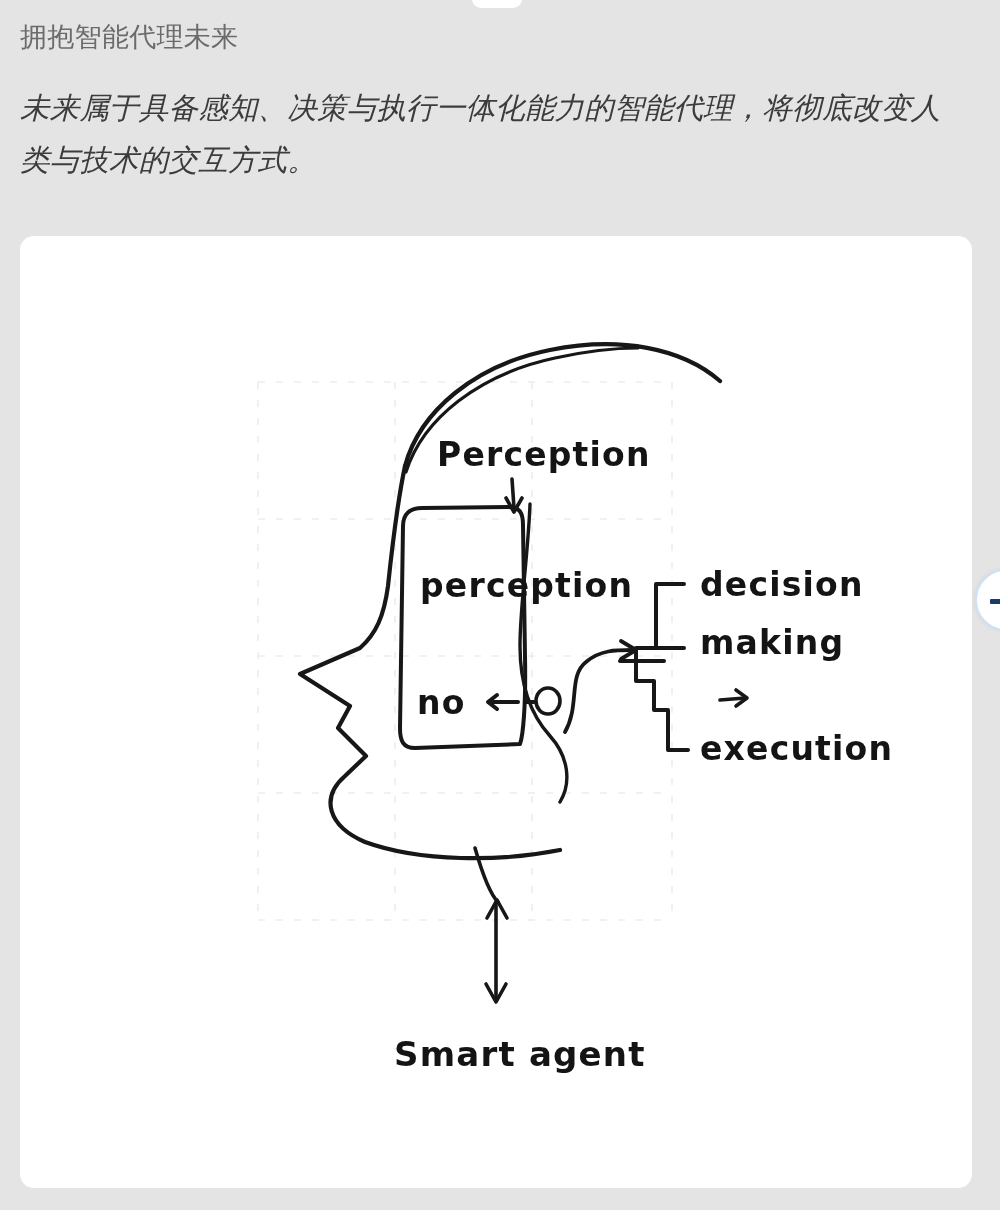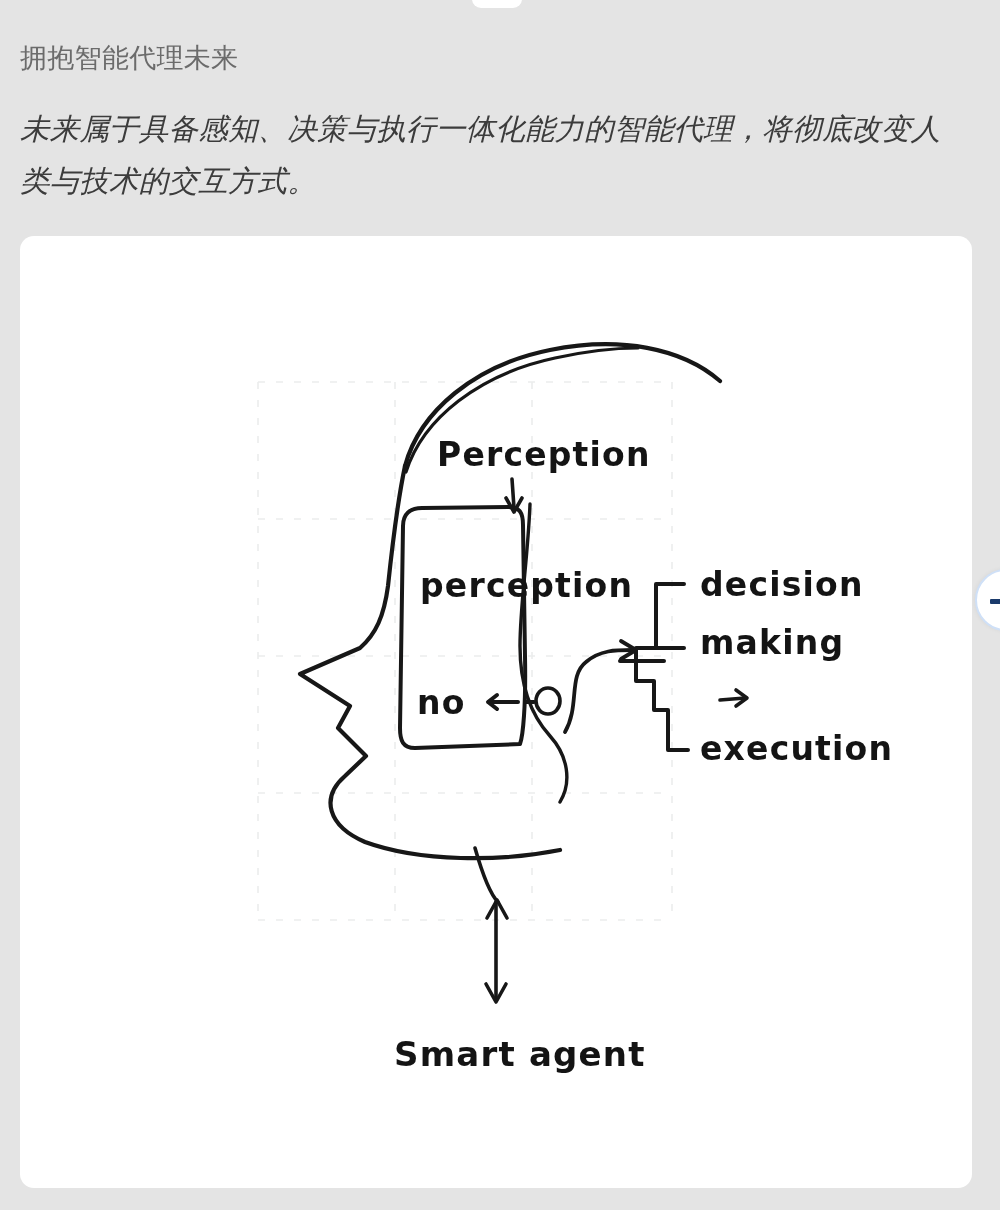--- a/index.html
+++ b/index.html
@@ -24,21 +24,21 @@
     width: 50px;
     height: 22px;
     background: #ffffff;
     border-radius: 9px;
   }
 
   
   .msg-block {
     position: absolute;
     left: 20px;
-    top: 39px;
+    top: 18px;
     width: 950px;
   }
 
   .msg-title {
     font-size: 27px;
     line-height: 38px;
     color: #6b6b6b;
     letter-spacing: 0.3px;
     white-space: nowrap;
   }

